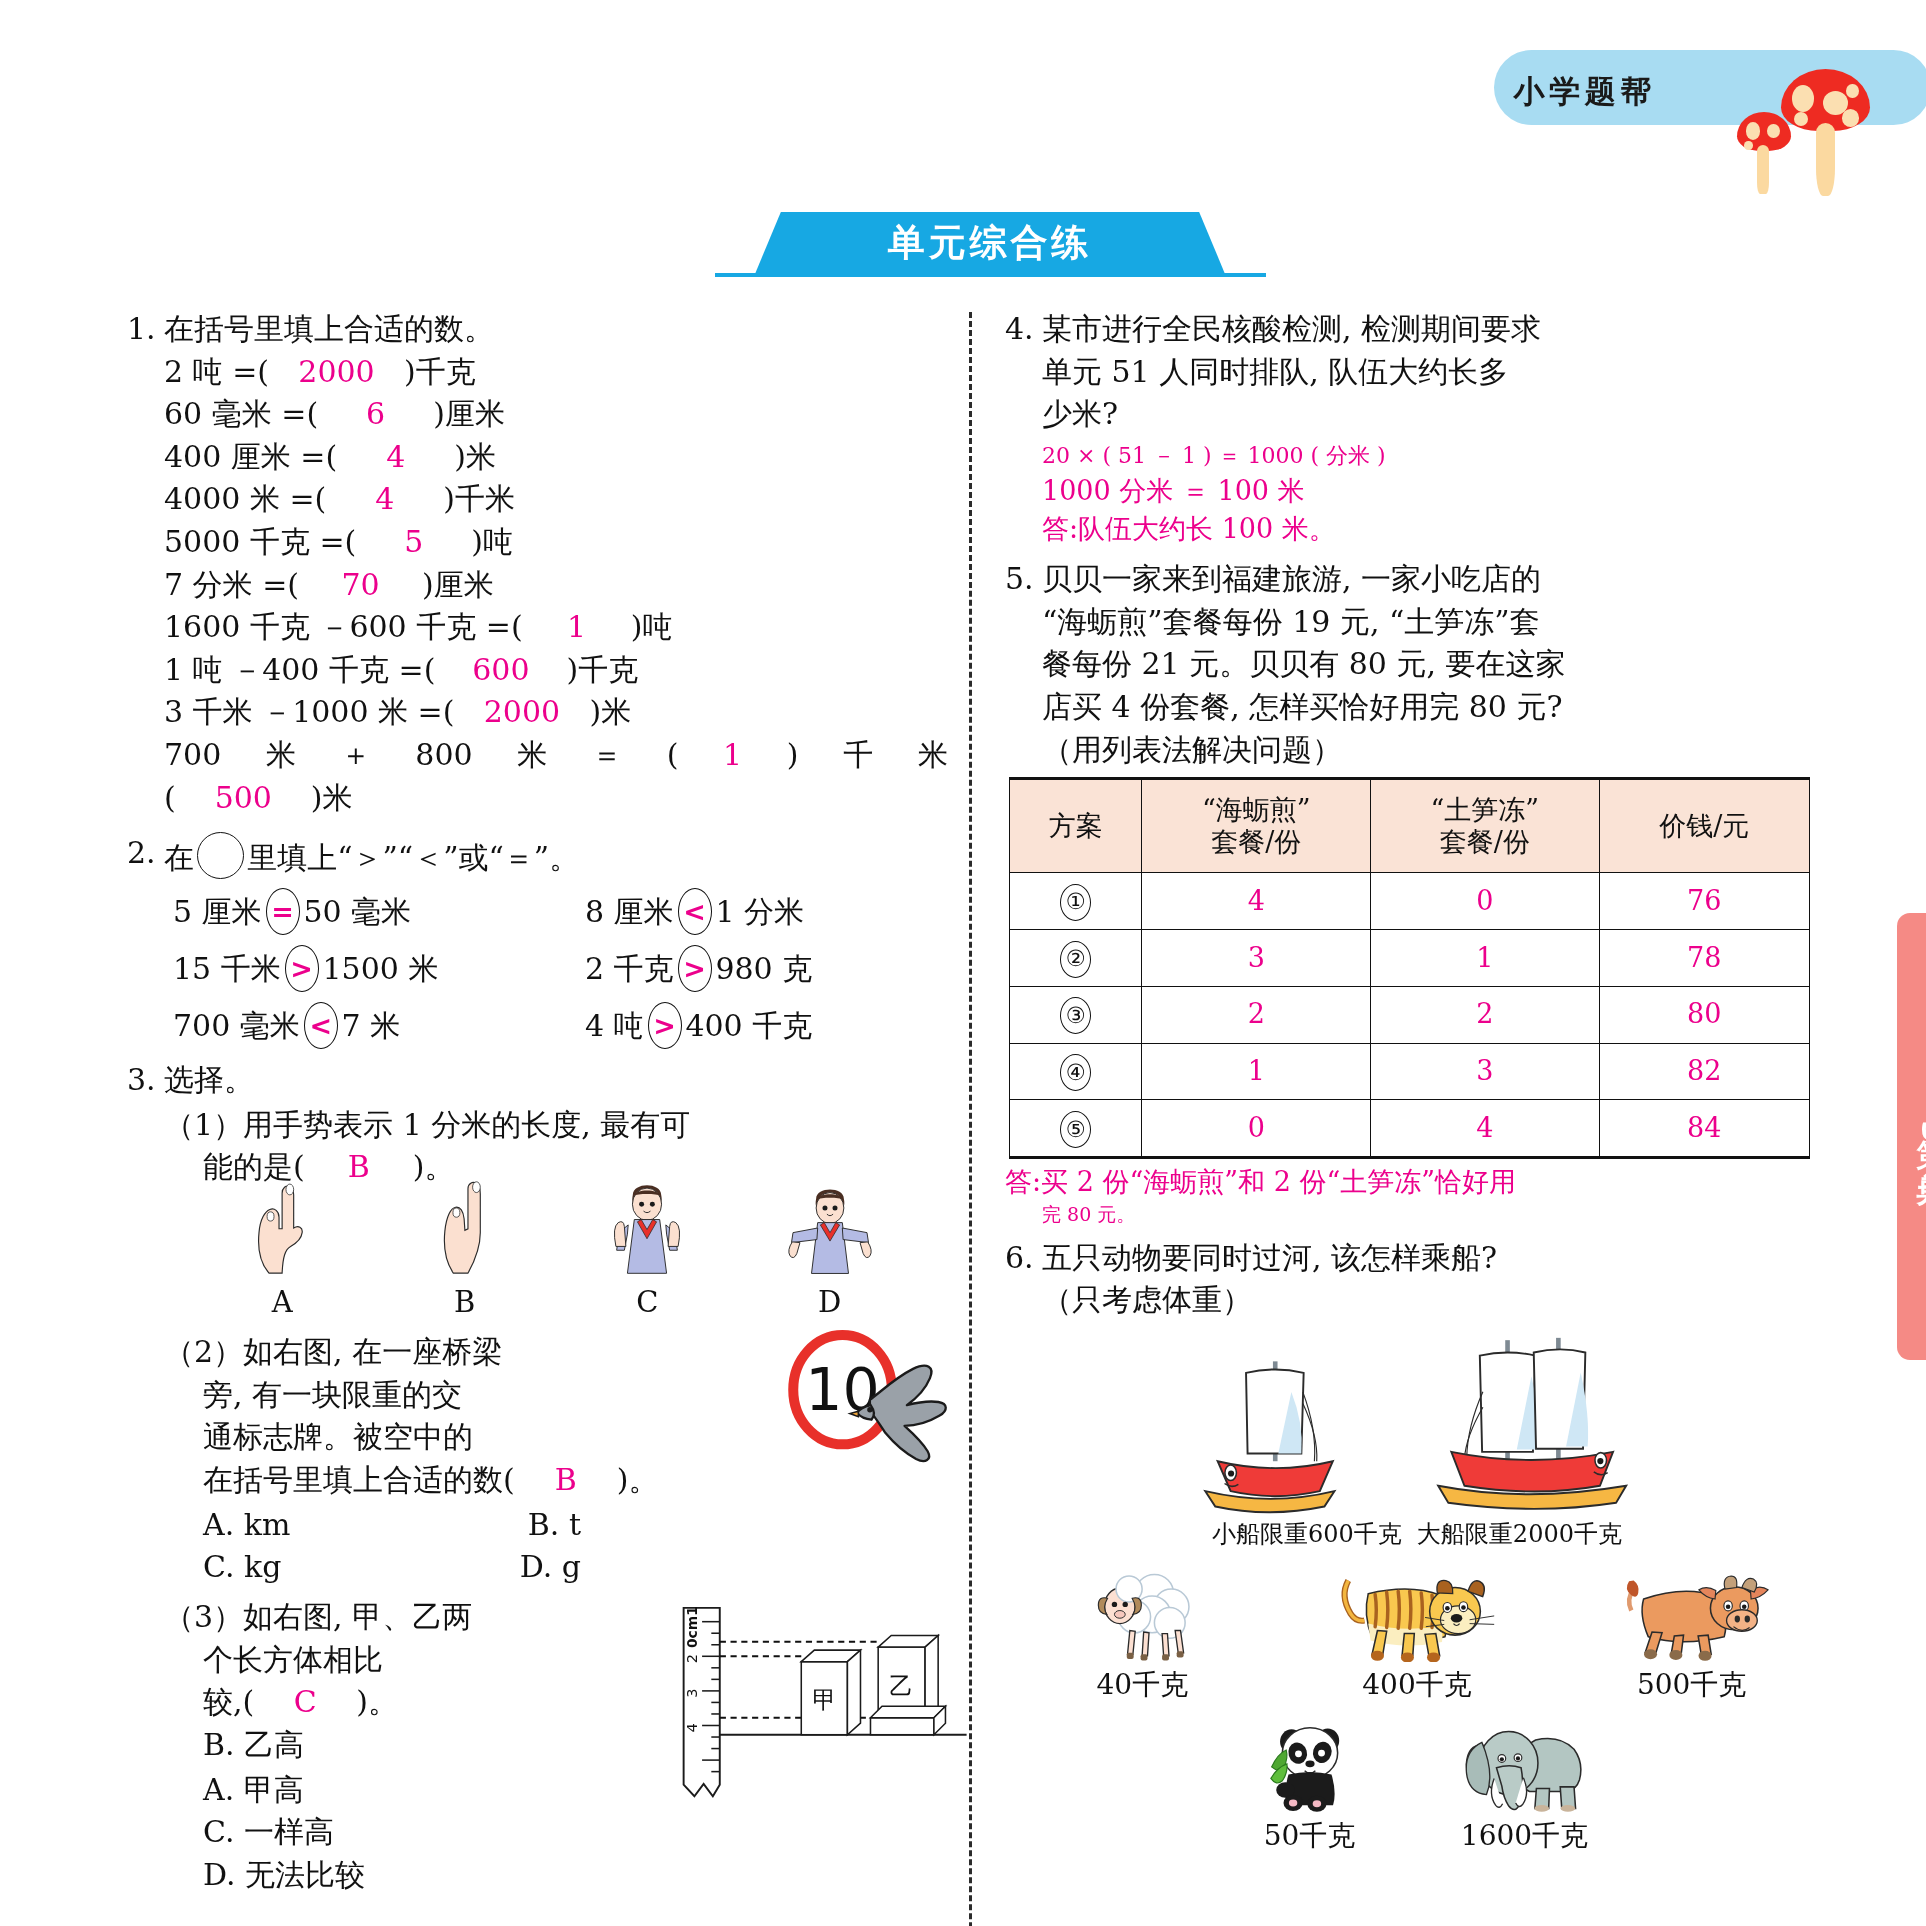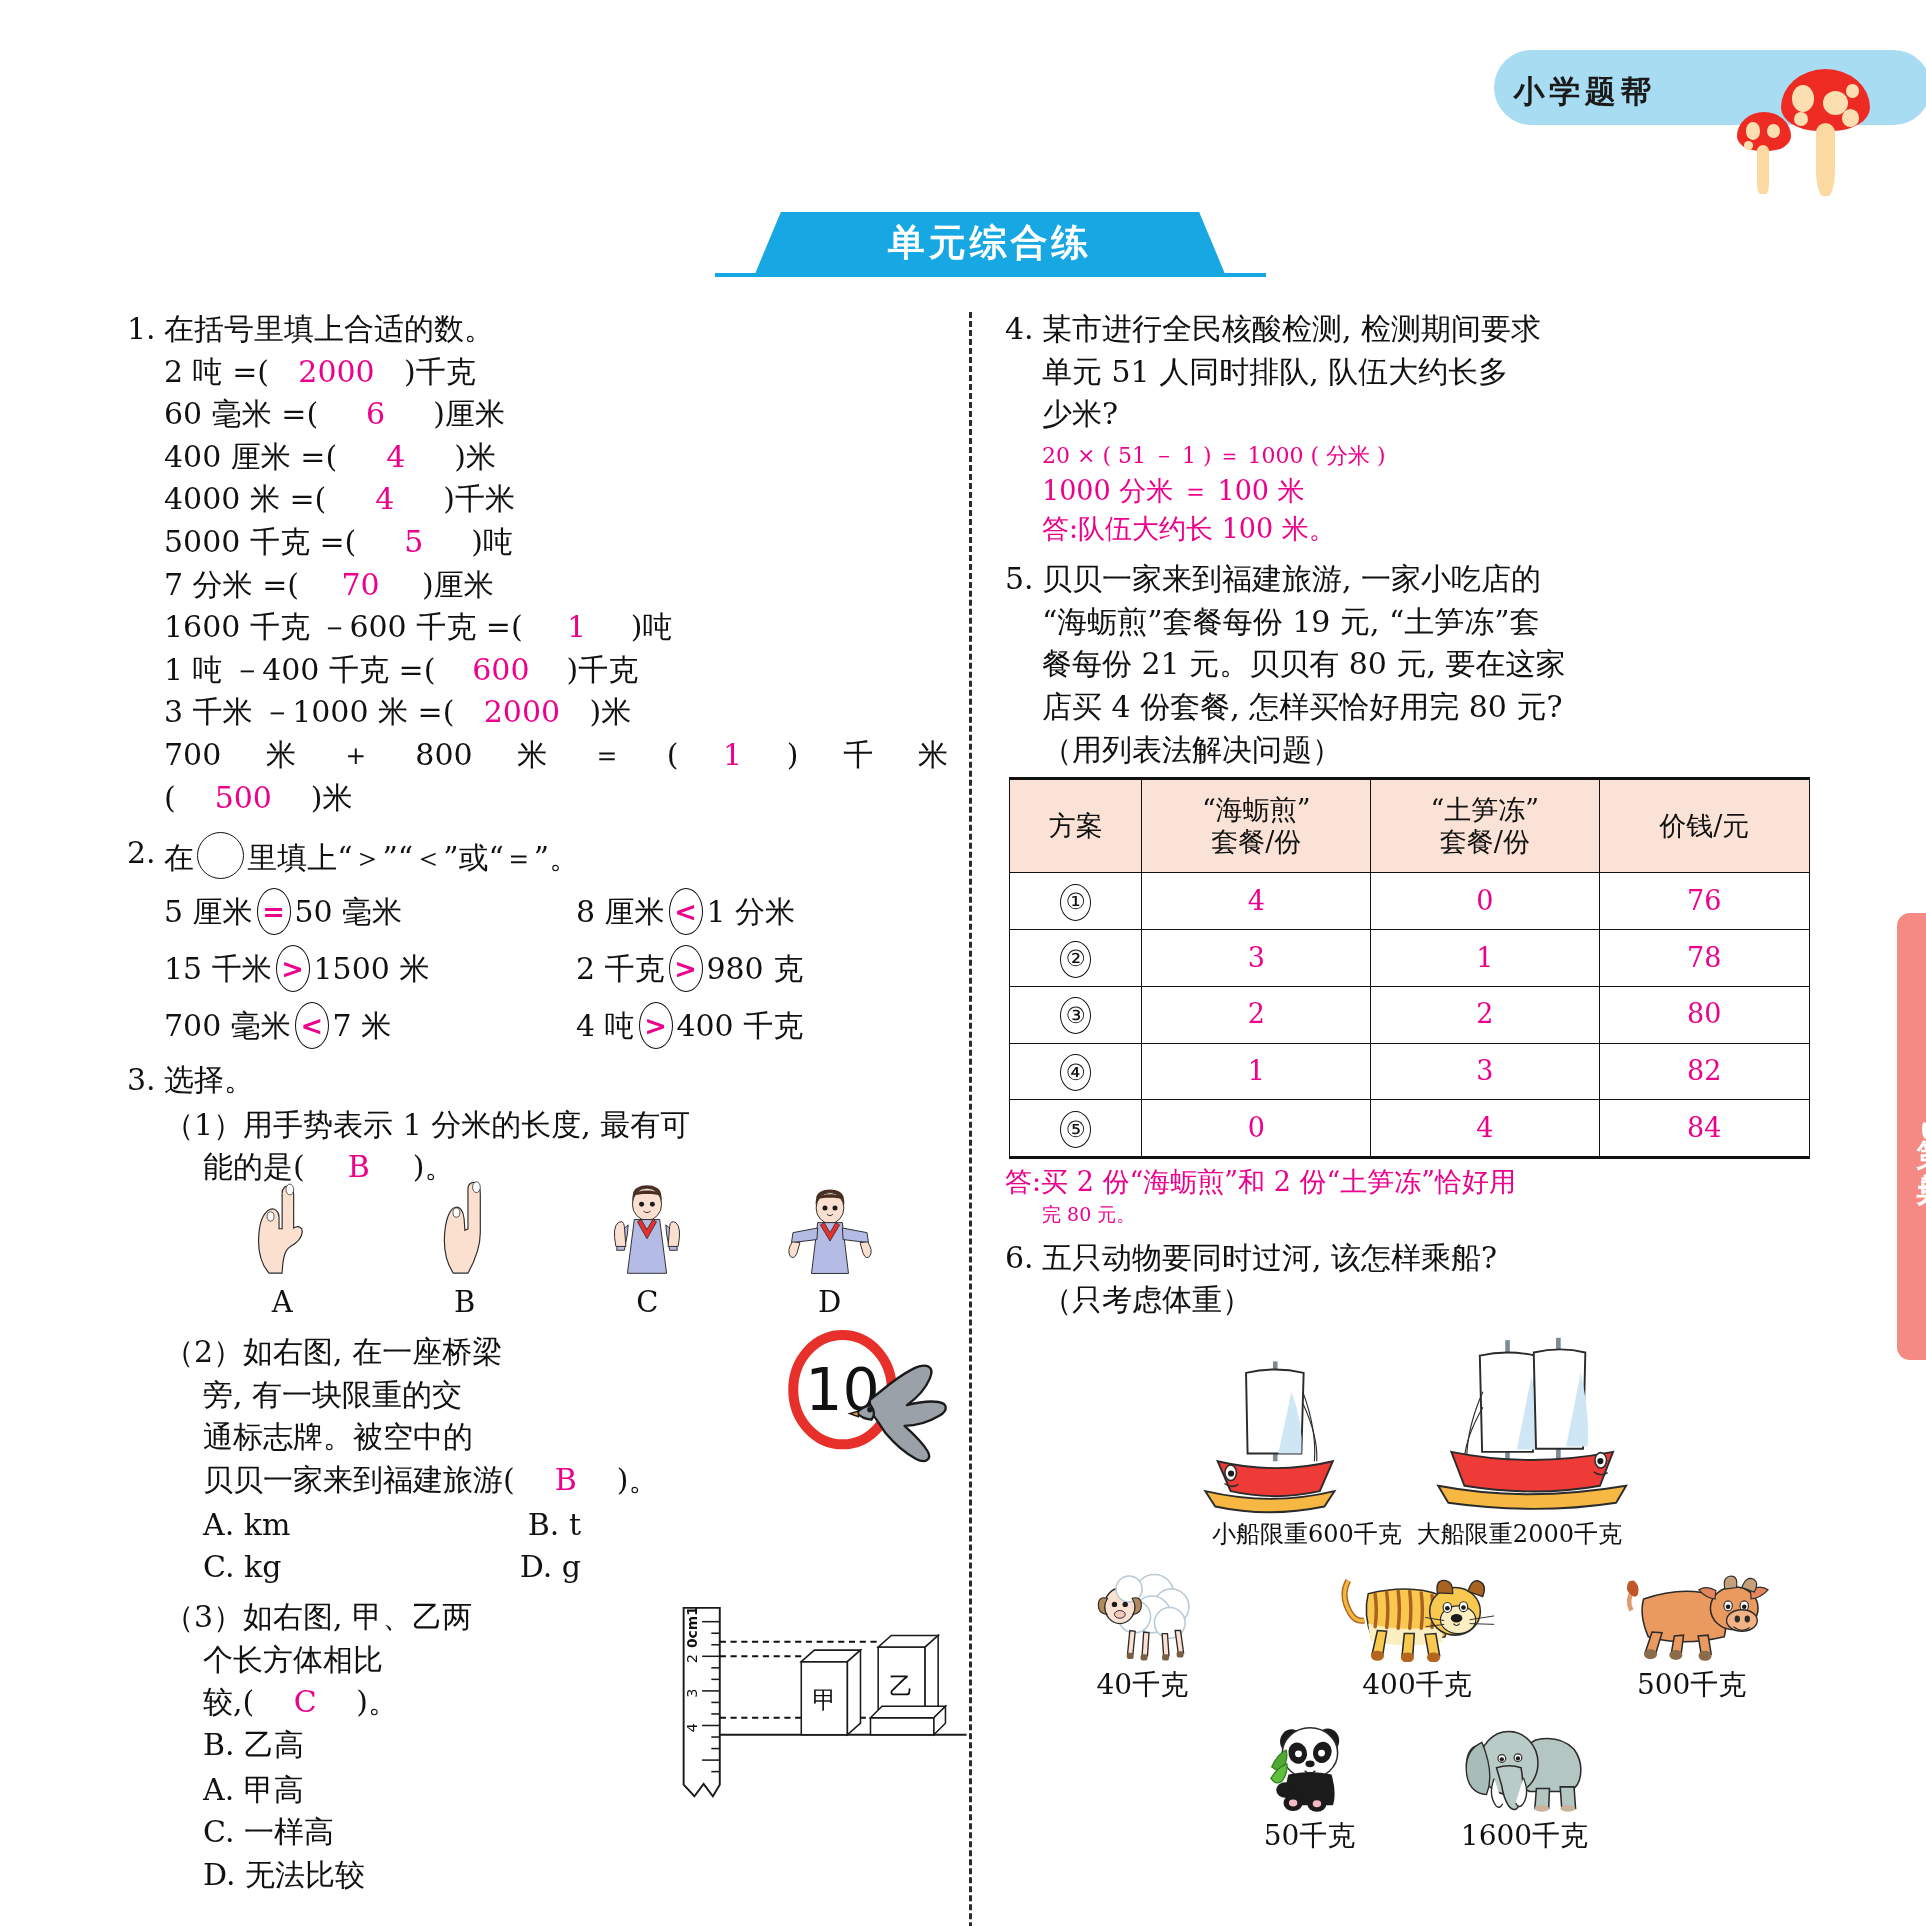--- a/index.html
+++ b/index.html
@@ -96,21 +96,21 @@
     width:32px;height:45px;border:1.5px solid #111;border-radius:50%;
     color:#ec008c;font-size:27px;vertical-align:-10.8px;margin:0 3.9px;
     font-family:"DejaVu Sans","Liberation Sans",sans-serif;font-weight:bold;
   }
   .big-circ{
     display:inline-block;width:45px;height:45px;border:1.9px solid #111;border-radius:50%;
     vertical-align:-10.8px;margin:0 3.1px;
   }
   .cmp-row{display:flex;margin-bottom:10px;}
   .cmp-item{display:flex;align-items:center;white-space:nowrap;}
-  .cmp-item:first-child{width:412px;}
+  .cmp-item:first-child{width:412px;margin-left:9px;}
 
   
   .opt-row{display:flex;justify-content:space-around;align-items:flex-end;margin-top:7px;height:127px;padding:0 27px;}
   .opt{width:127px;display:flex;flex-direction:column;align-items:center;}
   .opt-label{font-size:29px;margin-top:6.2px;}
 
   
   .sign{position:absolute;right:-11.6px;top:-7.7px;width:181px;height:166px;}
 
   
@@ -388,21 +388,21 @@
           </g>
         </svg>
         <div style="width:493px">
           <div class="line">
             <span>（2）</span><span>如右图, 在一座桥梁</span>
           </div>
           <div class="line" style="padding-left:39px">旁, 有一块限重的交</div>
           <div class="line" style="padding-left:39px">通标志牌。被空中的</div>
         </div>
         <div class="line" style="padding-left:39px;width:786px">
-          <span>贝贝一家来到福建旅游(</span>
+          <span>在括号里填上合适的数(</span>
           <span style="display:inline-block;width:83px;text-align:center" class="blank">B</span>
           <span>)。</span>
         </div>
         <div class="spread" style="padding-left:39px;width:378px;margin-top:2.3px">
           <span>A. km</span>
           <span>B. t</span>
         </div>
         <div class="spread" style="padding-left:39px;width:378px">
           <span>C. kg</span>
           <span>D. g</span>

